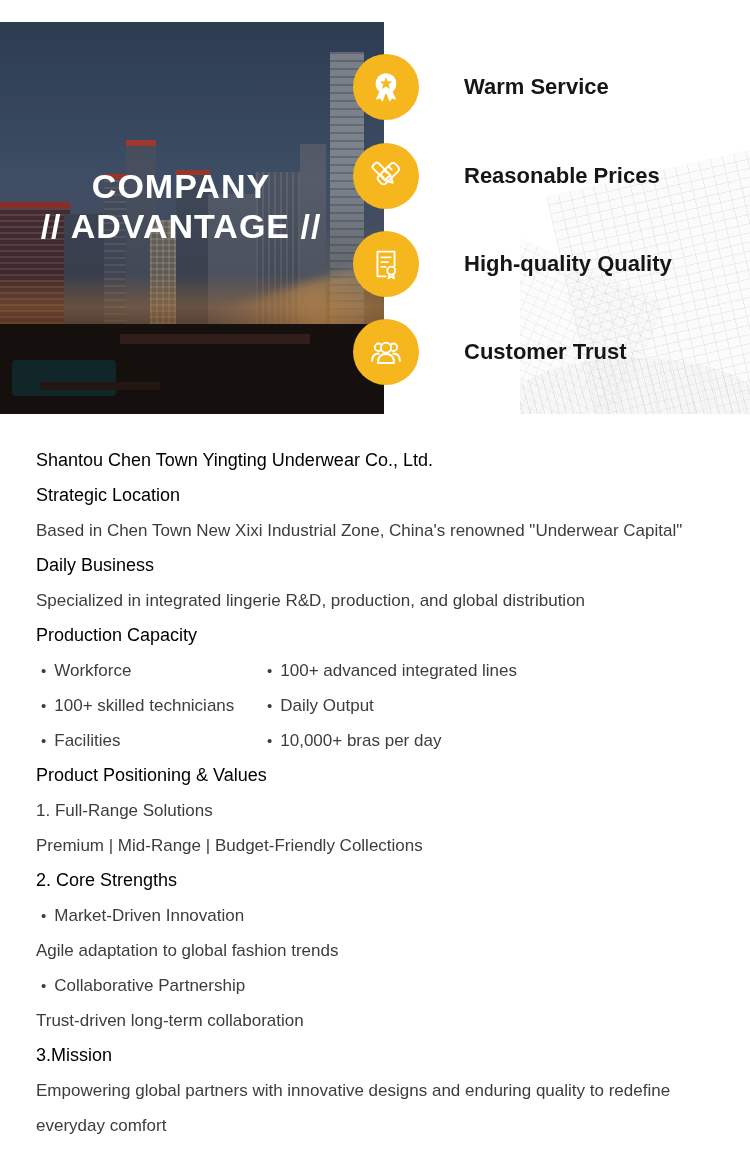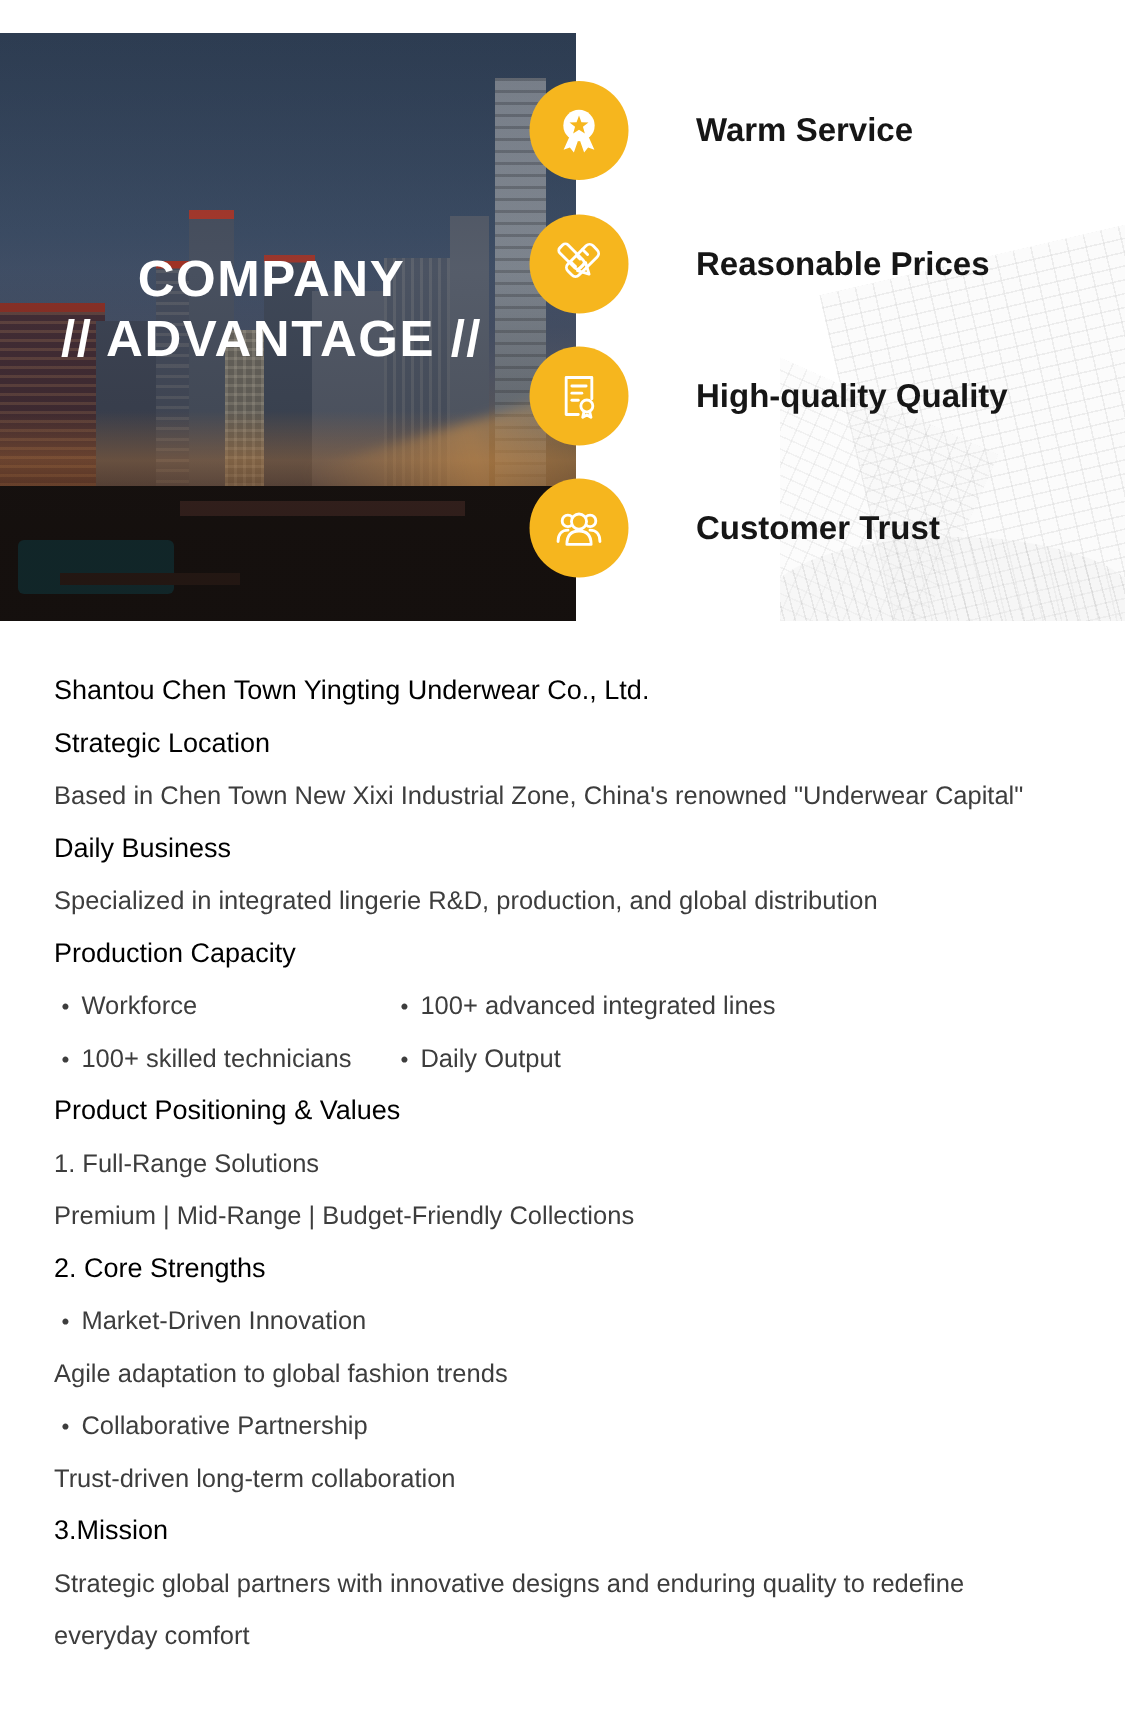--- a/index.html
+++ b/index.html
@@ -183,28 +183,32 @@
   <div class="line h">Production Capacity</div>
 
   <div class="cap-row">
     <div class="cap-left"><span class="bullet">•</span><span>Workforce</span></div>
     <div><span class="bullet">•</span><span>100+ advanced integrated lines</span></div>
   </div>
   <div class="cap-row">
     <div class="cap-left"><span class="bullet">•</span><span>100+ skilled technicians</span></div>
     <div><span class="bullet">•</span><span>Daily Output</span></div>
   </div>
+  <div class="cap-row">
+    <div class="cap-left"><span class="bullet">•</span><span>Facilities</span></div>
+    <div><span class="bullet">•</span><span>10,000+ bras per day</span></div>
+  </div>
 
   <div class="line h">Product Positioning &amp; Values</div>
   <div class="line">1. Full-Range Solutions</div>
   <div class="line">Premium | Mid-Range | Budget-Friendly Collections</div>
 
   <div class="line h">2. Core Strengths</div>
 
   <div class="line"><span class="bullet">•</span><span>Market-Driven Innovation</span></div>
   <div class="line">Agile adaptation to global fashion trends</div>
   <div class="line"><span class="bullet">•</span><span>Collaborative Partnership</span></div>
   <div class="line">Trust-driven long-term collaboration</div>
 
   <div class="line h">3.Mission</div>
-  <div class="line">Strategic global partners with innovative designs and enduring quality to redefine</div>
+  <div class="line">Empowering global partners with innovative designs and enduring quality to redefine</div>
   <div class="line">everyday comfort</div>
 </div>
 
 </body></html>

